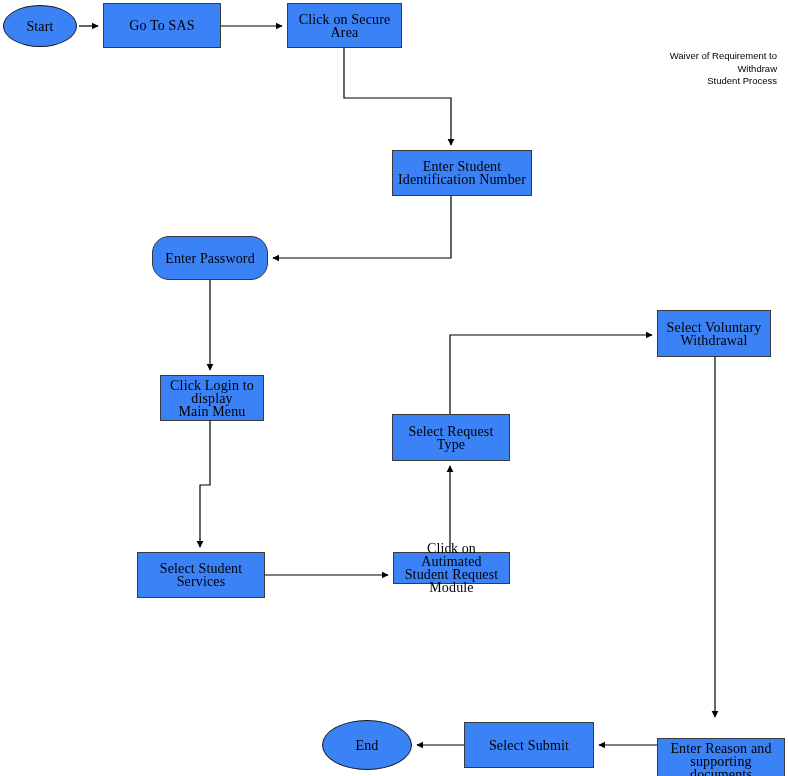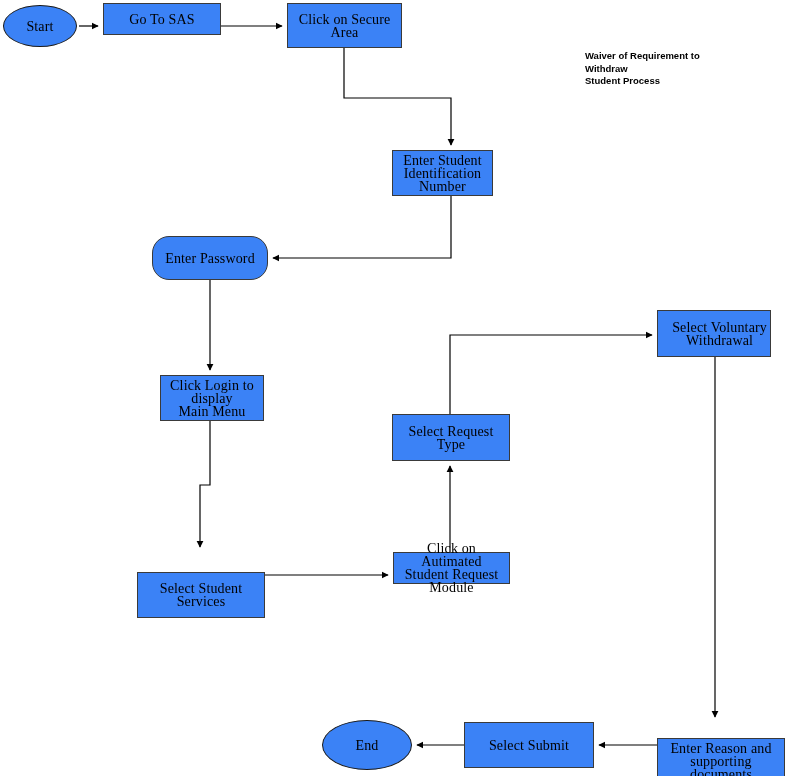--- a/index.html
+++ b/index.html
@@ -29,23 +29,23 @@
   }
   .node.terminator{
     border:1px solid #1a1a1a;
     border-radius:50%;
   }
   .node span{display:block;padding:0 3px;white-space:pre-line;}
   #diagram-title{
     position:absolute;
     color:#000;
     font-size:9.5px;
-    font-weight:bold;
+    font-weight:normal;
     line-height:12.5px;
-    text-align:left;
+    text-align:right;
     white-space:pre-line;
     z-index:2;
   }
 </style>
 </head>
 <body>
 
 <div id="canvas">
 
   <svg id="wires" viewBox="0 0 788 776" xmlns="http://www.w3.org/2000/svg">
@@ -71,50 +71,50 @@
   </svg>
 
   <div id="diagram-title" style="left: 585px; top: 50px; width: 192px;">Waiver of Requirement to
 Withdraw
 Student Process</div>
 
   <div id="node-layer">
       <div class="node terminator" style="left: 3px; top: 5px; width: 74px; height: 42px;">
         <span>Start</span>
       </div>
-      <div class="node box" style="left: 103px; top: 3px; width: 118px; height: 32px;">
+      <div class="node box" style="left: 103px; top: 3px; width: 118px; height: 45px;">
         <span>Go To SAS</span>
       </div>
       <div class="node box" style="left: 287px; top: 3px; width: 115px; height: 45px;">
         <span>Click on Secure Area</span>
       </div>
-      <div class="node box" style="left: 392px; top: 150px; width: 101px; height: 46px;">
+      <div class="node box" style="left: 392px; top: 150px; width: 140px; height: 46px;">
         <span>Enter Student
 Identification Number</span>
       </div>
       <div class="node box" style="left: 152px; top: 236px; width: 116px; height: 44px; border-radius: 17px;">
         <span>Enter Password</span>
       </div>
       <div class="node box" style="left: 160px; top: 375px; width: 104px; height: 46px;">
         <span>Click Login to display
 Main Menu</span>
       </div>
-      <div class="node box" style="left: 137px; top: 572px; width: 128px; height: 46px;">
+      <div class="node box" style="left: 137px; top: 552px; width: 128px; height: 46px;">
         <span>Select Student
 Services</span>
       </div>
       <div class="node box" style="left: 393px; top: 552px; width: 117px; height: 32px;">
         <span>Click on Autimated
 Student Request
 Module</span>
       </div>
       <div class="node box" style="left: 392px; top: 414px; width: 118px; height: 47px;">
         <span>Select Request Type</span>
       </div>
-      <div class="node box" style="left: 657px; top: 310px; width: 114px; height: 47px; justify-content: flex-end;">
+      <div class="node box" style="left: 657px; top: 310px; width: 114px; height: 47px;">
         <span>Select Voluntary
 Withdrawal</span>
       </div>
       <div class="node box" style="left: 657px; top: 722px; width: 128px; height: 46px; margin-top: 16px;">
         <span>Enter Reason and
 supporting documents</span>
       </div>
       <div class="node box" style="left: 464px; top: 722px; width: 130px; height: 46px;">
         <span>Select Submit</span>
       </div>

